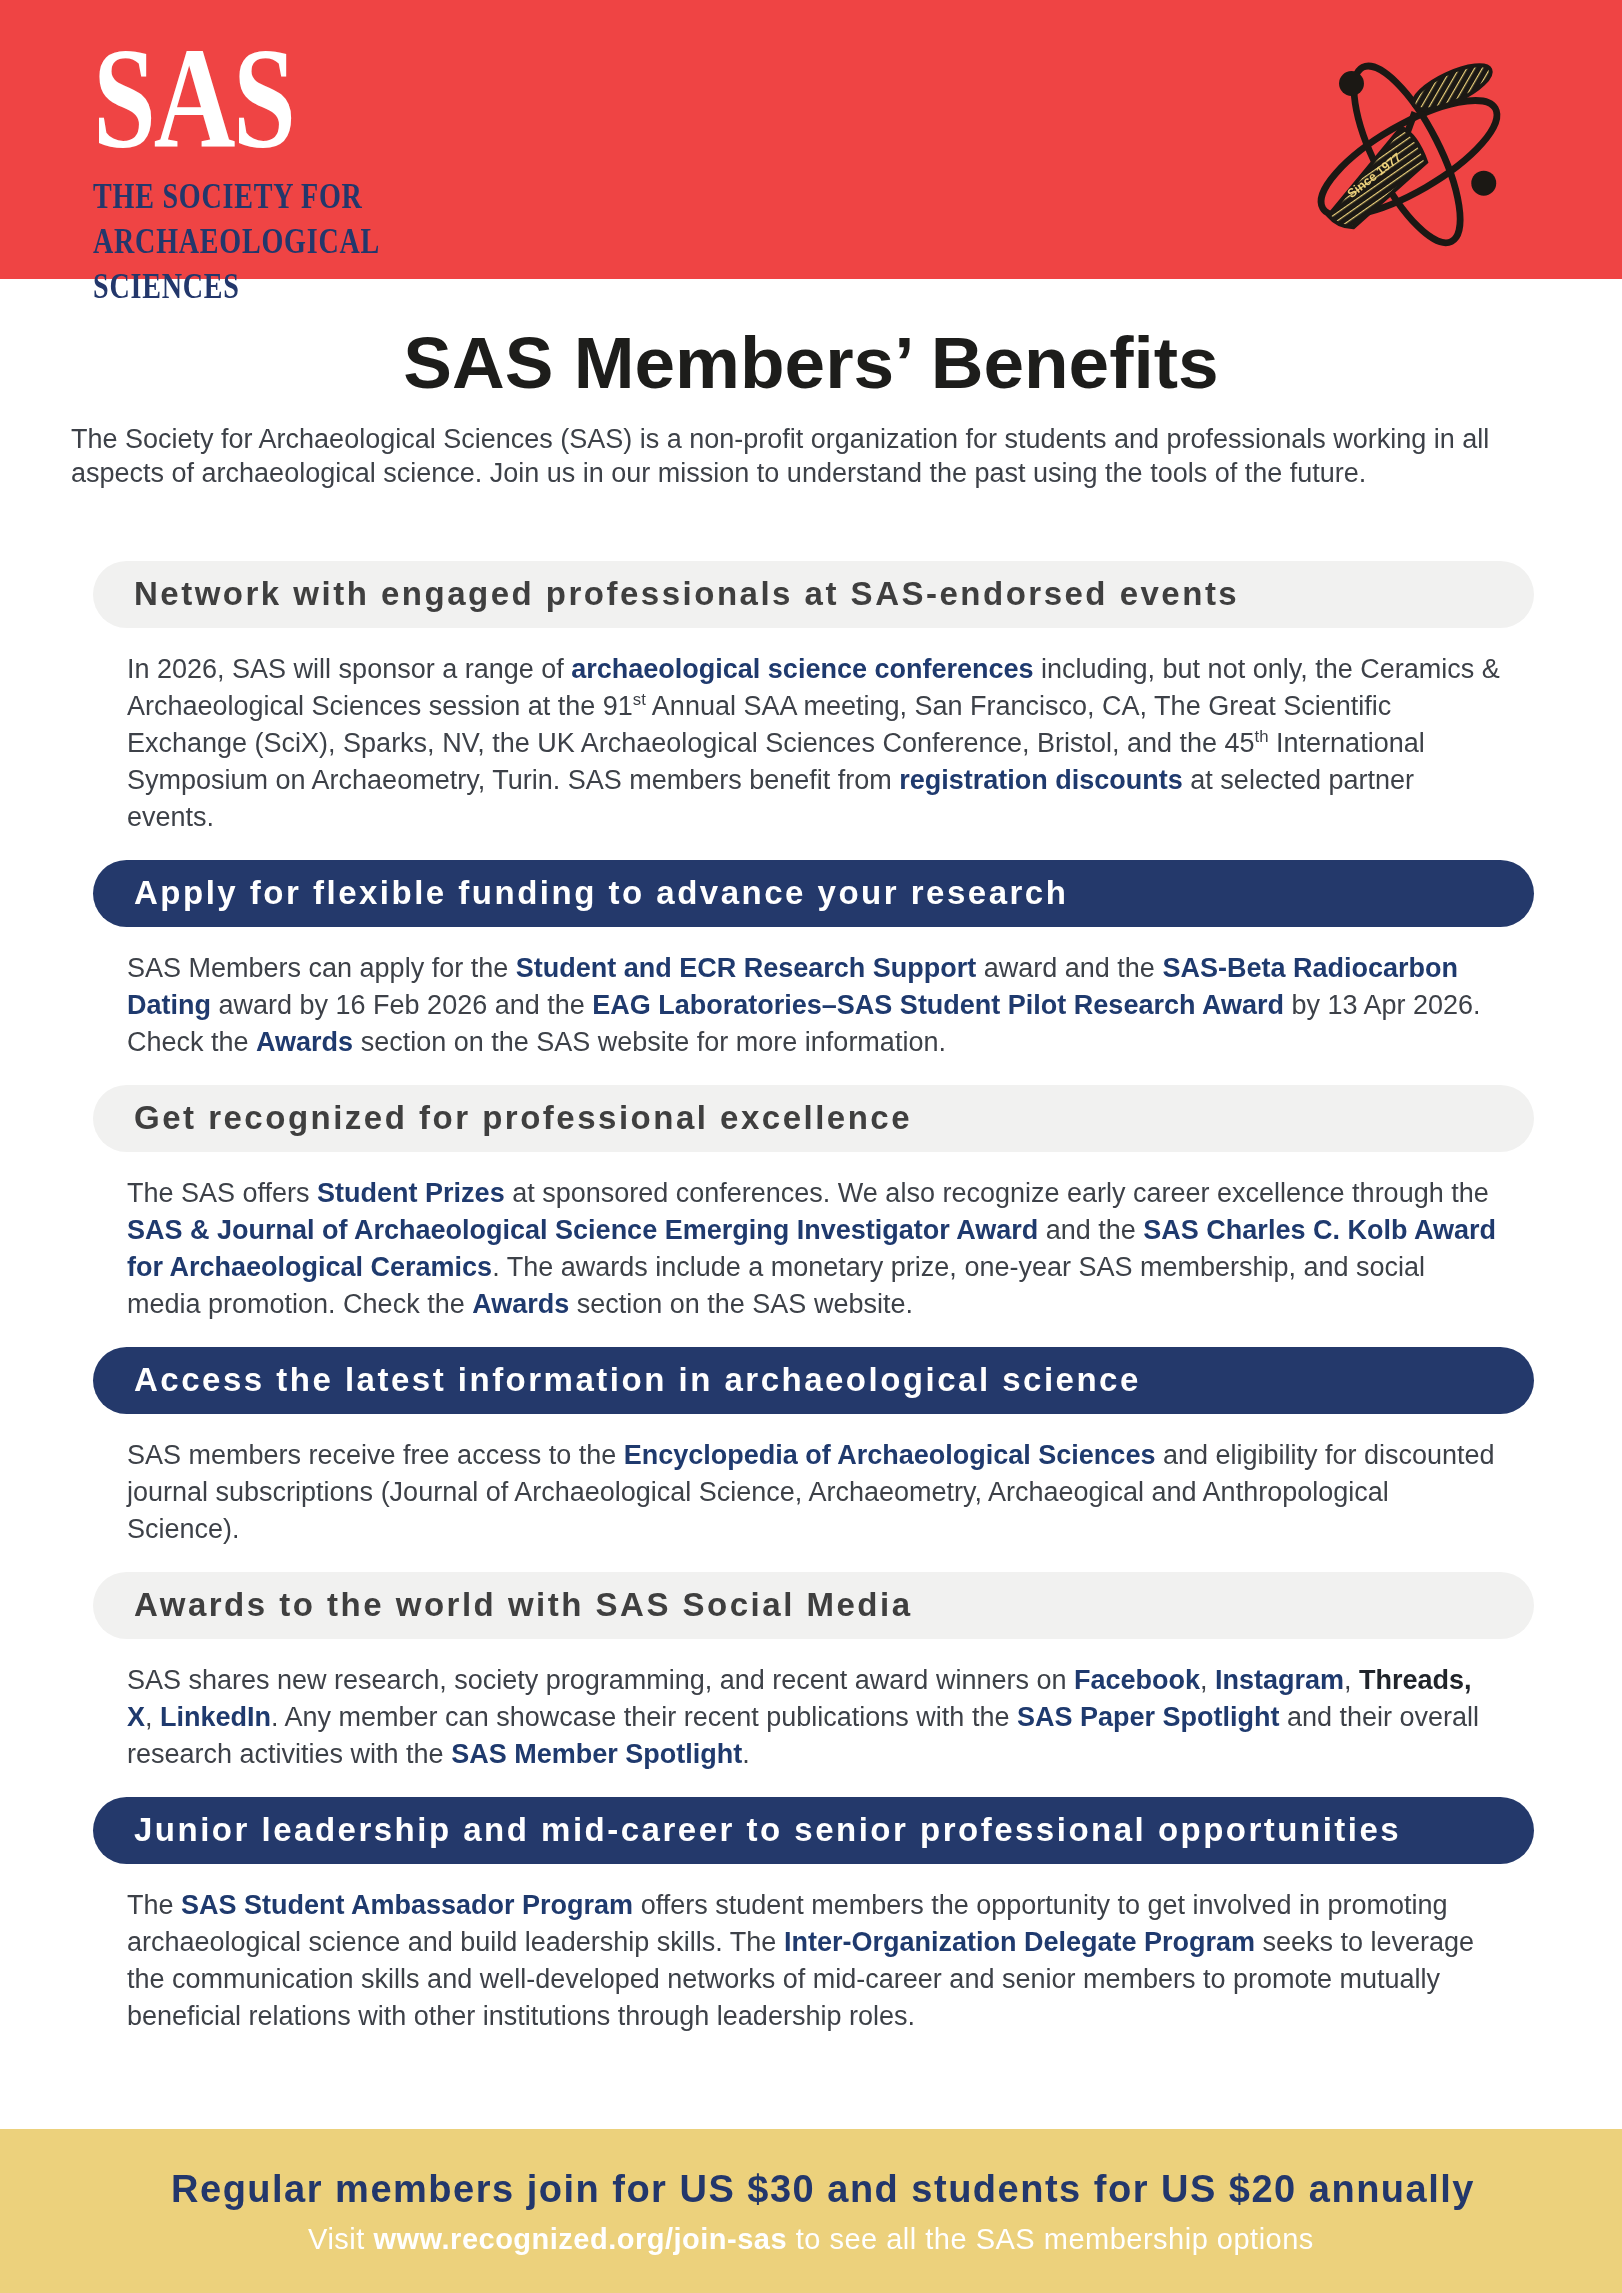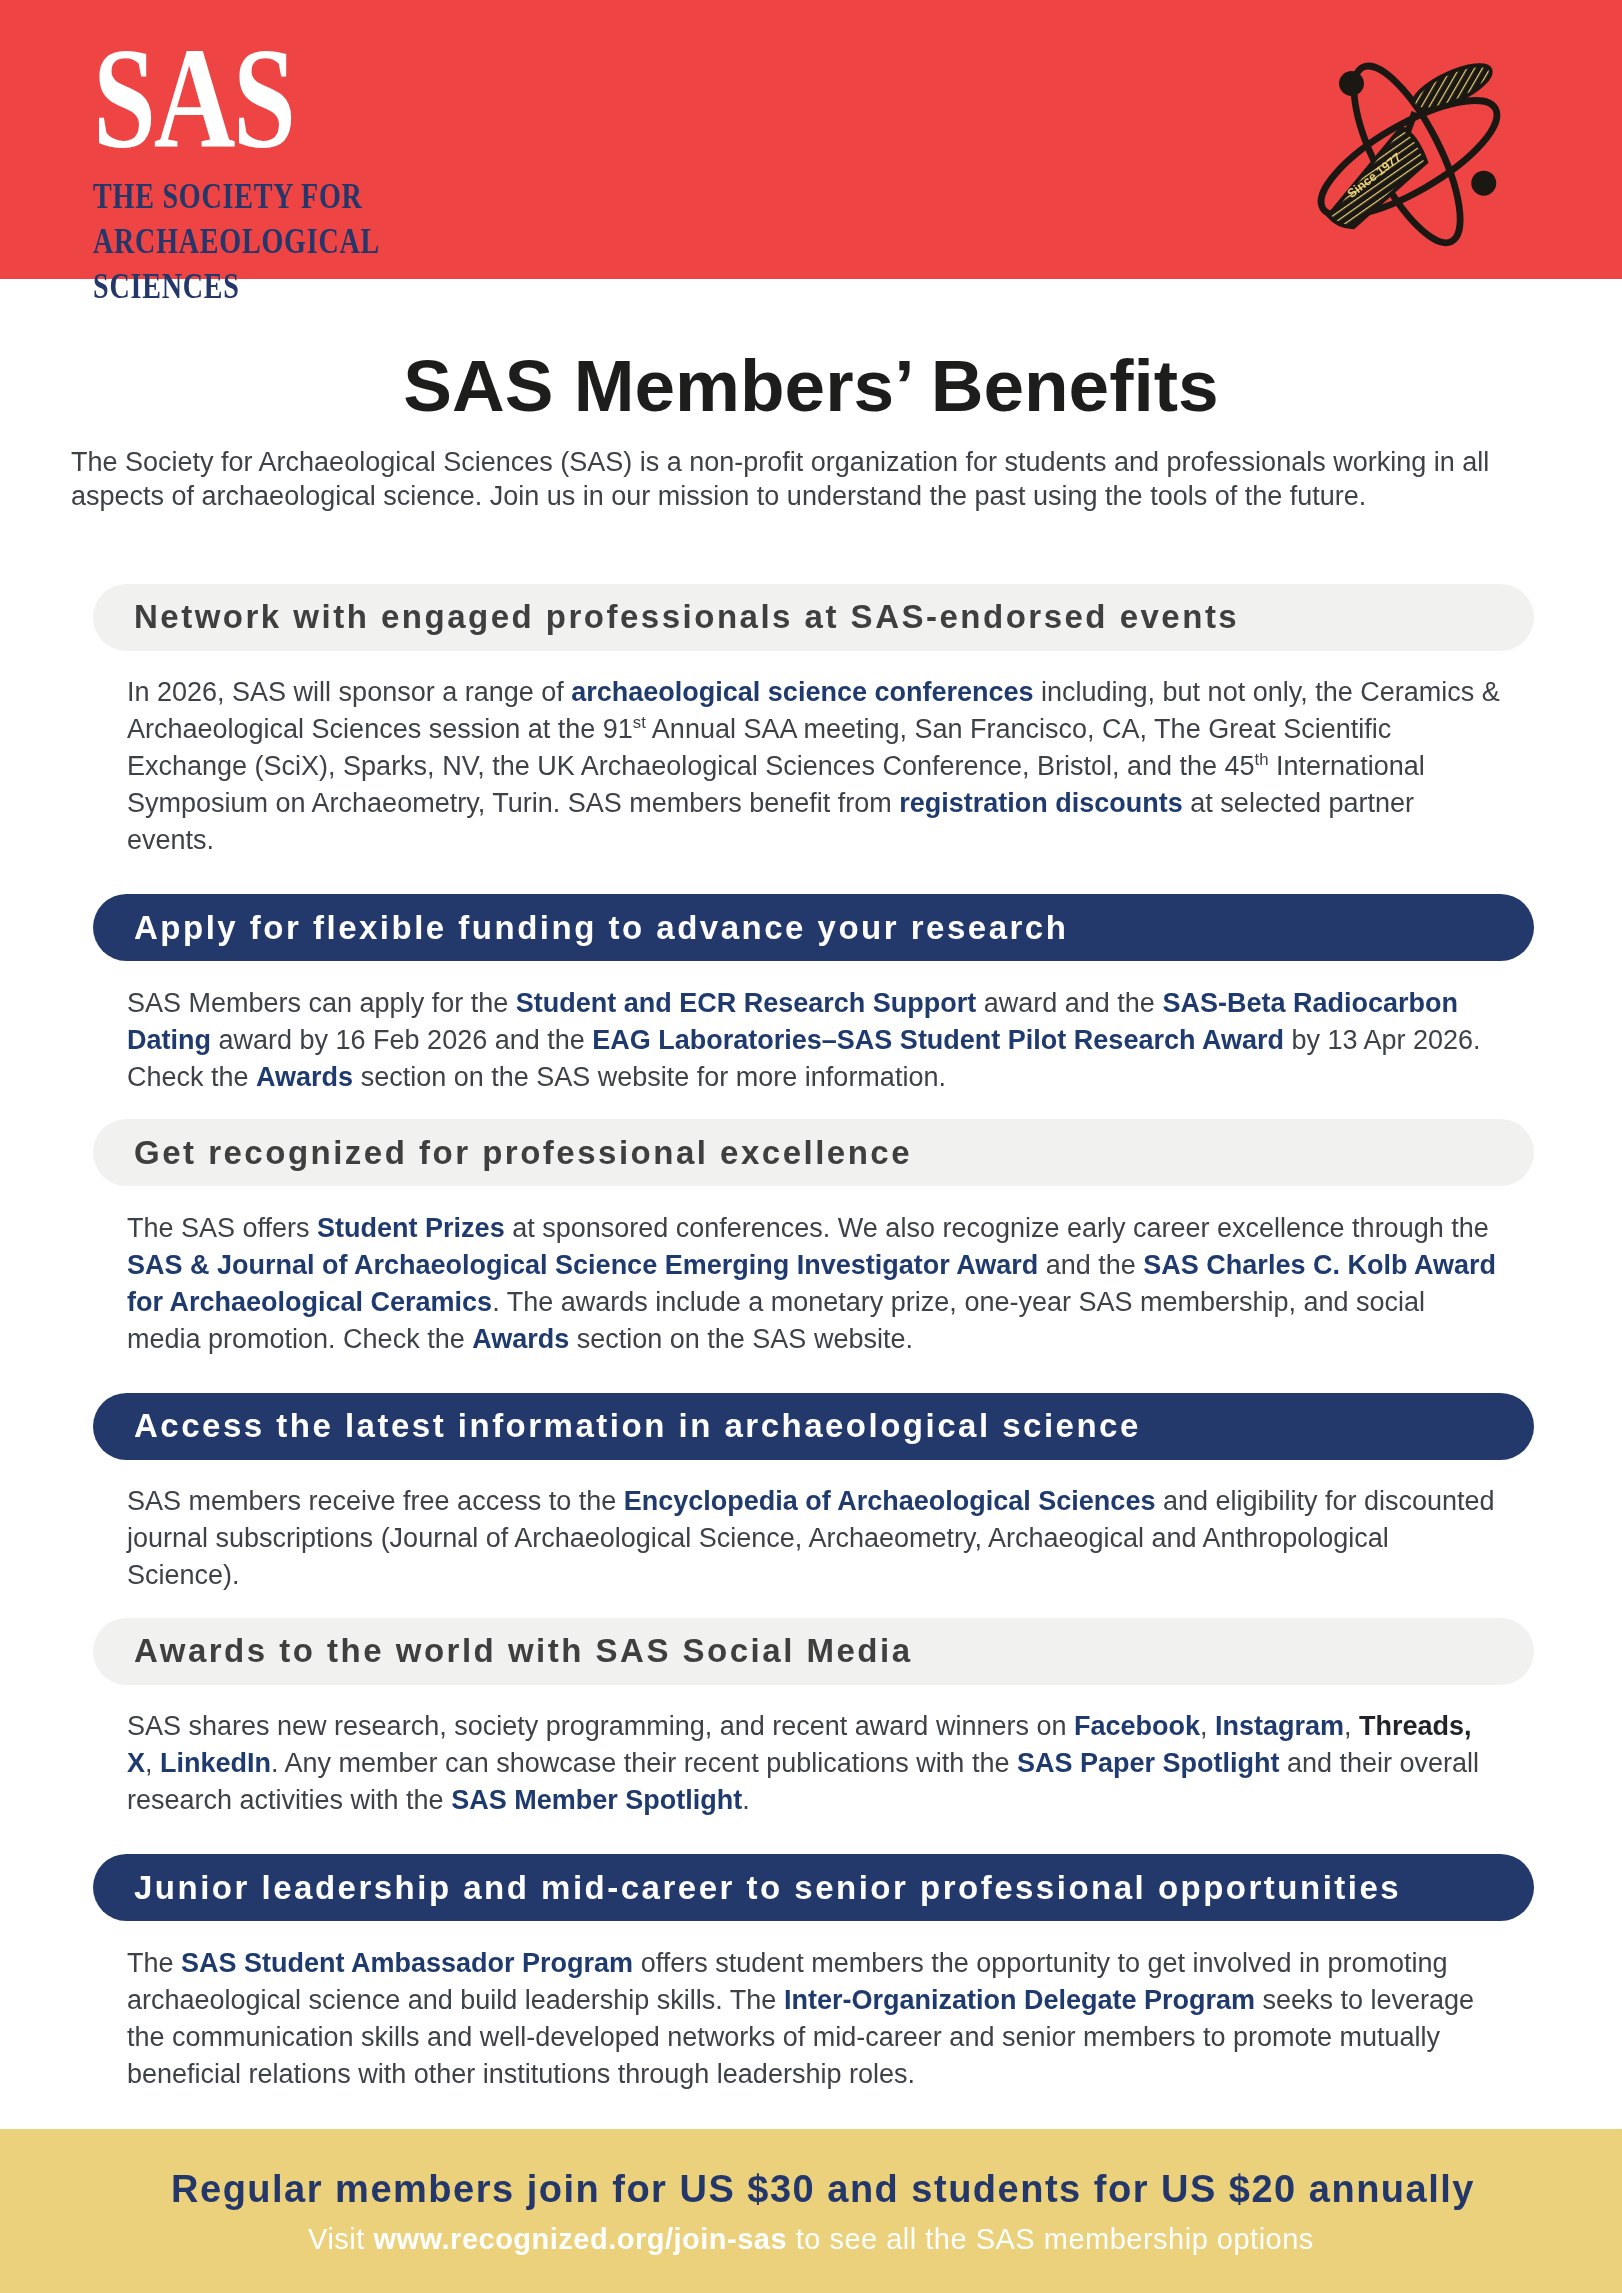--- a/index.html
+++ b/index.html
@@ -20,40 +20,40 @@
   }
   .logo-tagline {
     margin-top:15.7px;
     font-family:"Liberation Serif", serif; font-weight:bold;
     font-size:36px; line-height:1.26; color:#23376b; letter-spacing:1px;
   }
   .atom-logo { position:absolute; right:98px; top:35px; width:230px; height:235px; }
 
   
   .title {
-    margin:65px auto 0; text-align:center;
+    margin:42px auto 0; text-align:center;
     font-size:73px; font-weight:bold; color:#1d1d1b; letter-spacing:0;
   }
   .intro {
     width:1480px; margin:17.6px auto 0; text-align:left;
     font-size:27px; line-height:34px; color:#3d4148;
   }
 
   
   .section { margin-top:23.5px; }
   .section.first { margin-top:71px; }
   .pill {
     width:1441px; height:67px; margin-left:93px;
     border-radius:35px; box-sizing:border-box;
     display:flex; align-items:center; padding:0 41px;
     font-size:33px; font-weight:bold; letter-spacing:2.5px;
     white-space:nowrap;
   }
   .pill.gray { background:#f1f1f0; color:#3f3f3f;text-align:right; }
-  .pill.navy { background:#24396b; color:#ffffff;margin-top:35px; }
+  .pill.navy { background:#24396b; color:#ffffff; }
   .para {
     width:1374px; margin:23.5px 0 0 127px;
     font-size:27px; line-height:37px; color:#3d4148;
   }
   .para sup { font-size:0.62em; line-height:0; }
   .seg-bn { font-weight:bold; color:#1f3a6e; }
   .seg-bd { font-weight:bold; color:#20242a; }
   .seg-bw { font-weight:bold; color:#ffffff; }
 
   

